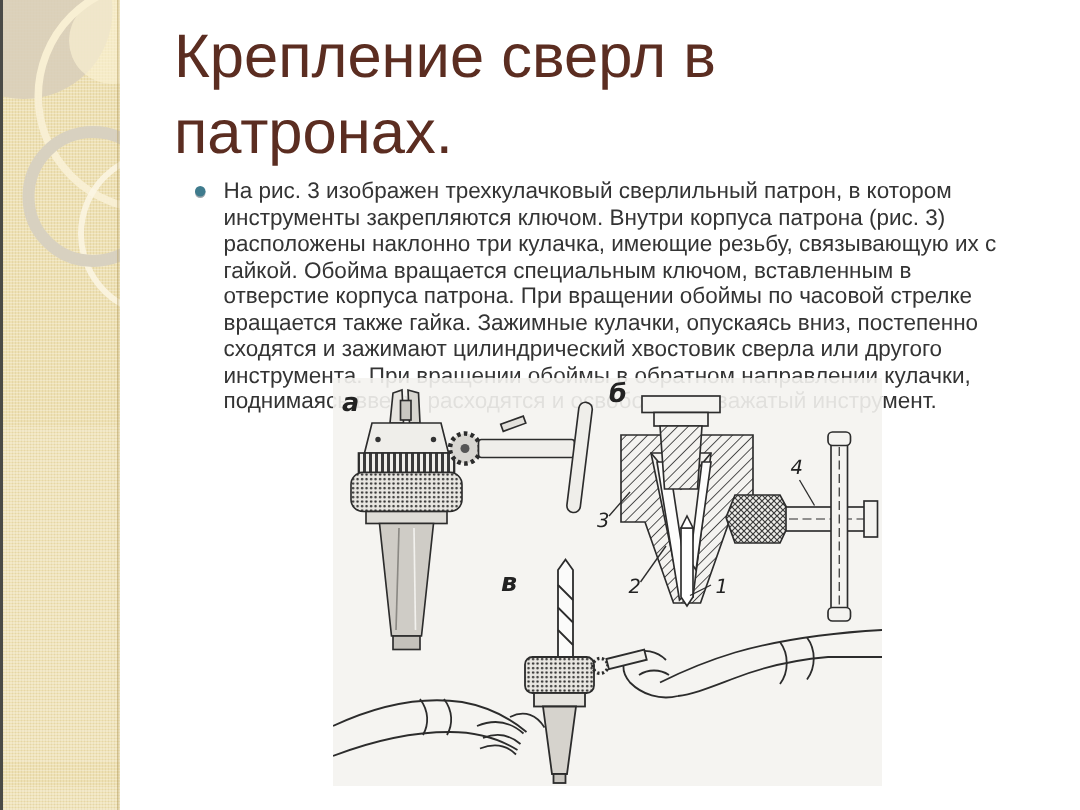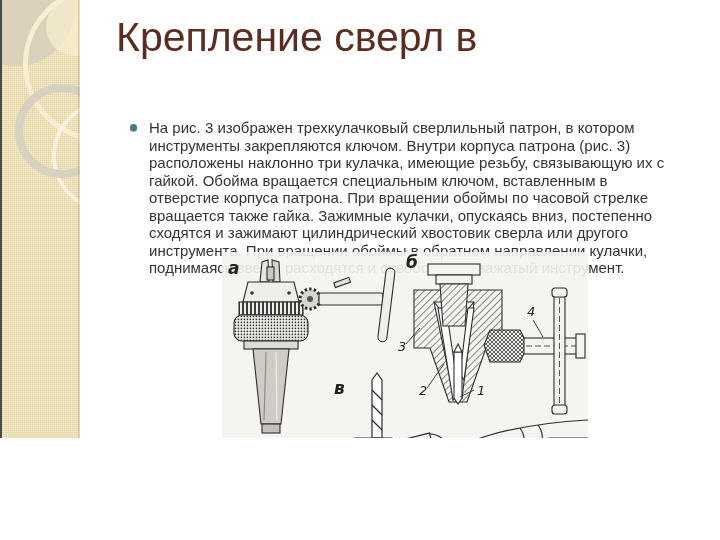--- a/index.html
+++ b/index.html
@@ -1,17 +1,17 @@
 <!DOCTYPE html>
 <html><head>
 <meta charset="utf-8">
 <style>
   html,body{margin:0;padding:0;background:#fff;}
   #slide{
-    position:relative;width:720px;height:438px;background:#ffffff;
+    position:relative;width:720px;height:540px;background:#ffffff;
     overflow:hidden;font-family:"Liberation Sans","DejaVu Sans",sans-serif;
   }
   
   #sidebar{
     position:absolute;left:0;top:0;width:80px;height:540px;
     background-color:#eee1b4;
     background-image:
       repeating-linear-gradient(0deg, rgba(255,255,255,.28) 0 1px, transparent 1px 2px),
       repeating-linear-gradient(90deg, rgba(197,174,114,.22) 0 1px, transparent 1px 2px);
     border-left:2px solid #4a4a46;
@@ -66,20 +66,21 @@
   <div id="sidebar">
     <div class="circ fill1"></div>
     <div class="circ fill2"></div>
     <div class="circ ring1"></div>
     <div class="circ ring3"></div>
     <div class="circ ring2"></div>
   </div>
 
   <div id="title">
     <div>Крепление сверл в</div>
+    <div>патронах.</div>
   </div>
 
   <div id="bullet-row">
     <span id="bullet-dot"></span>
     <div id="bullet-text">На рис. 3 изображен трехкулачковый сверлильный патрон, в котором инструменты закрепляются ключом. Внутри корпуса патрона (рис. 3) расположены наклонно три кулачка, имеющие резьбу, связывающую их с гайкой. Обойма вращается специальным ключом, вставленным в отверстие корпуса патрона. При вращении обоймы по часовой стрелке вращается также гайка. Зажимные кулачки, опускаясь вниз, постепенно сходятся и зажимают цилиндрический хвостовик сверла или другого инструмента. При вращении обоймы в обратном направлении кулачки, поднимаясь вверх, расходятся и освобождают зажатый инструмент.</div>
   </div>
 
   <div id="figure-block">
     <svg viewBox="0 0 366 272">
       <defs>

